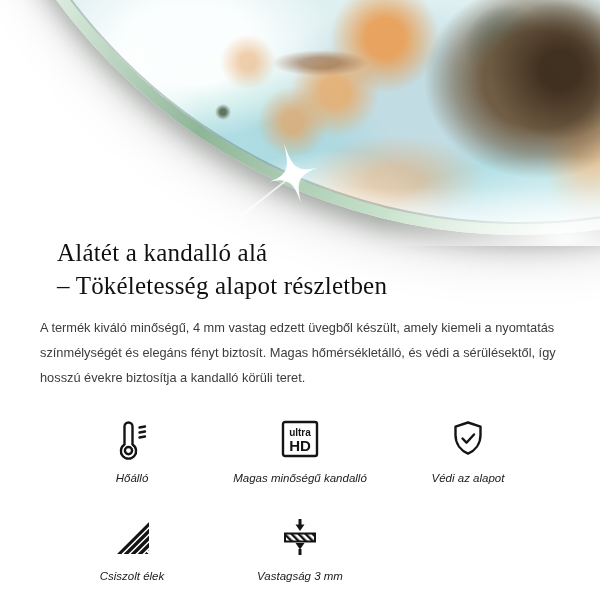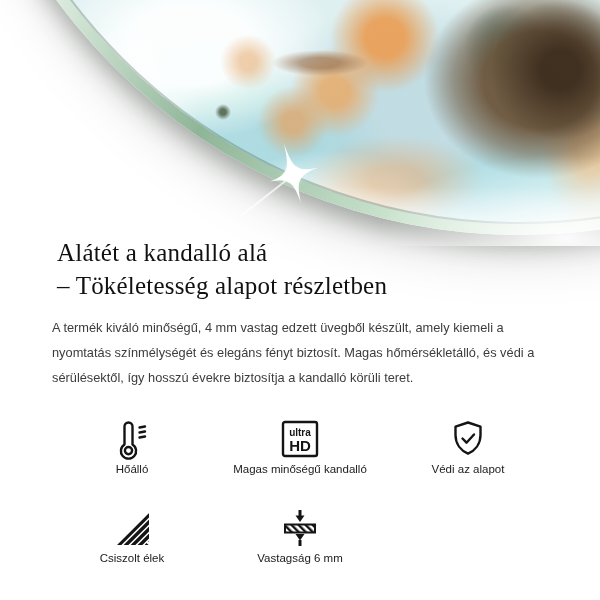--- a/index.html
+++ b/index.html
@@ -56,31 +56,31 @@
   }
   .sparkle{position:absolute;left:240px;top:122px;pointer-events:none;}
 
   
   .content{padding:0 40px;}
   .title{
     font-family:"Liberation Serif",serif;font-weight:400;color:#111111;
     font-size:25px;line-height:33px;margin:3px 0 13px 17px;letter-spacing:.2px;
   }
   .description{
-    font-size:12.8px;line-height:25px;color:#3c3c3c;margin:12px;max-width:522px;
+    font-size:12.8px;line-height:25px;color:#3c3c3c;margin:0;max-width:522px;
   }
 
   
   .features{
     display:grid;grid-template-columns:repeat(3,1fr);row-gap:30px;
     margin:27px 8px 0 8px;
   }
   .feature{display:flex;flex-direction:column;align-items:center;}
   .feature .icon-box{height:46px;display:flex;align-items:flex-start;justify-content:center;}
-  .feature .label{font-size:11.5px;color:#202020;line-height:13px;text-align:center;}
+  .feature .label{margin-top:9px;font-size:11.5px;color:#202020;line-height:13px;text-align:center;font-style:italic;}
   svg .stroke{fill:none;stroke:#141414;stroke-width:2;stroke-linecap:round;stroke-linejoin:round;}
   svg .thick{stroke-width:2.4;}
 </style>
 </head>
 <body>
 
 <div class="hero">
   <div class="glass-rim"></div>
   <div class="glass-art"></div>
   <div class="glass-bevel-line"></div>
@@ -169,17 +169,17 @@
               <rect width="2.4" height="5" fill="#141414"></rect>
             </pattern>
           </defs>
           <rect x="7" y="18.5" width="30" height="8" fill="url(#hatch)" stroke="#141414" stroke-width="2"></rect>
           <line x1="22" y1="4" x2="22" y2="10" stroke="#141414" stroke-width="3"></line>
           <path d="M17.5 9.5 h9 L22 16 Z" fill="#141414"></path>
           <line x1="22" y1="40" x2="22" y2="34" stroke="#141414" stroke-width="3"></line>
           <path d="M17.5 34.5 h9 L22 28 Z" fill="#141414" transform="rotate(180 22 31.25)"></path>
         </svg>
       </div>
-      <div class="label">Vastagság 6 mm</div>
+      <div class="label">Vastagság 3 mm</div>
     </div>
 
   </div>
 </div>
 
 </body></html>

